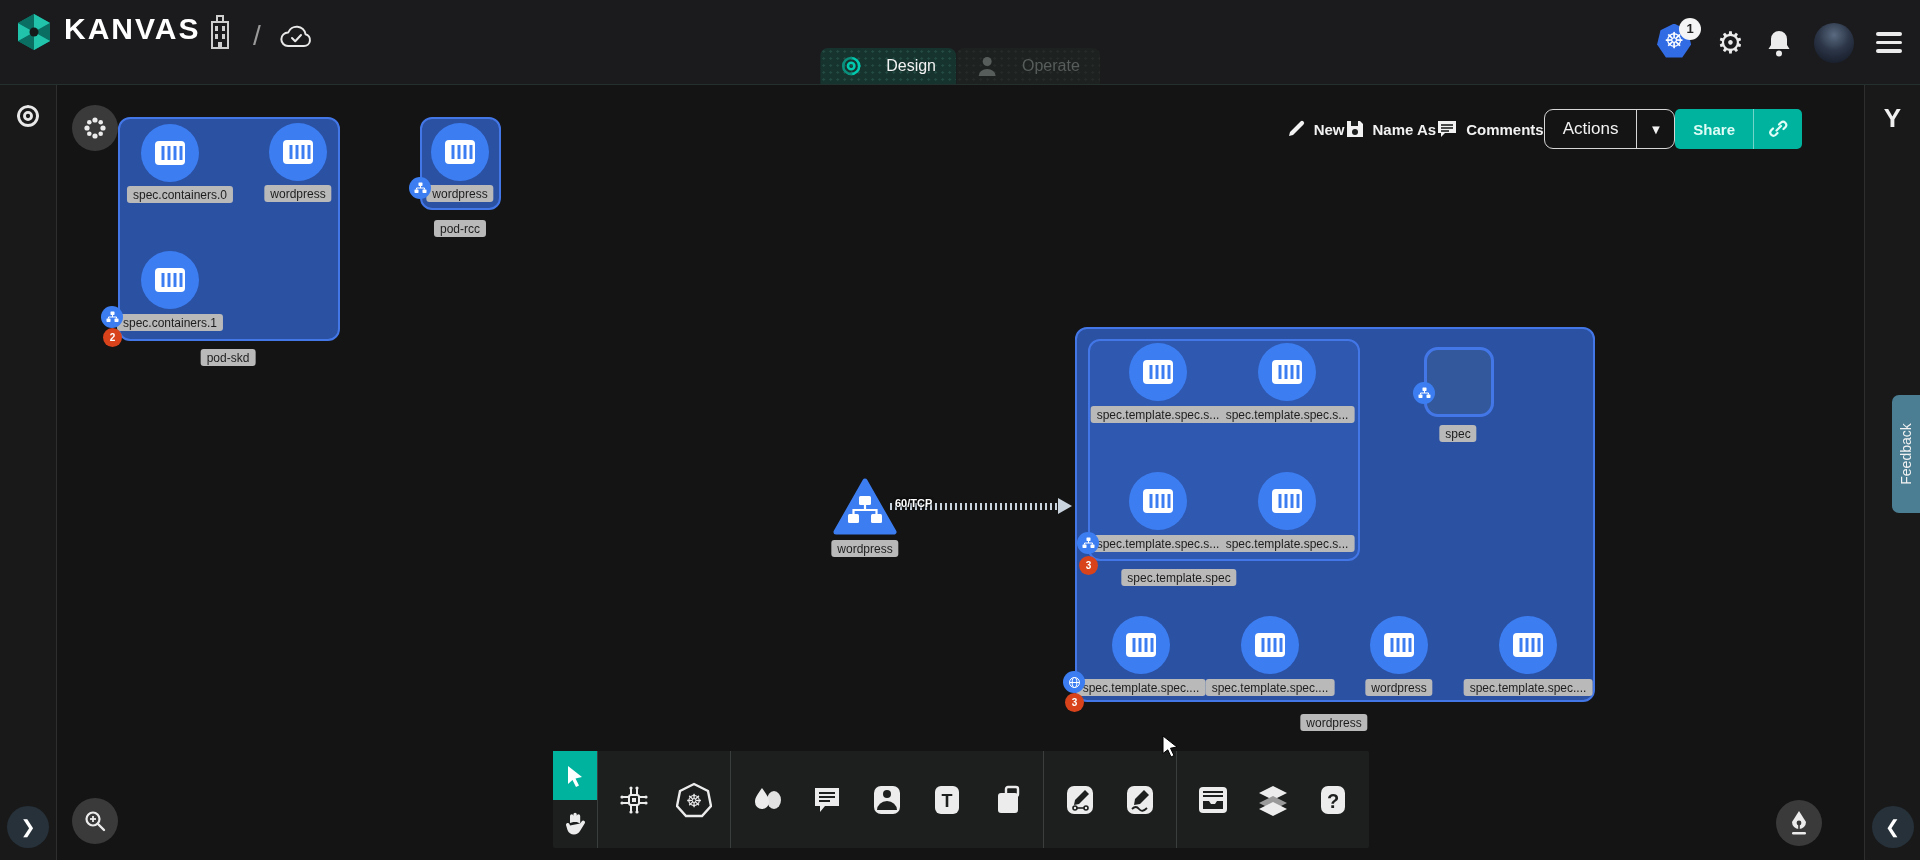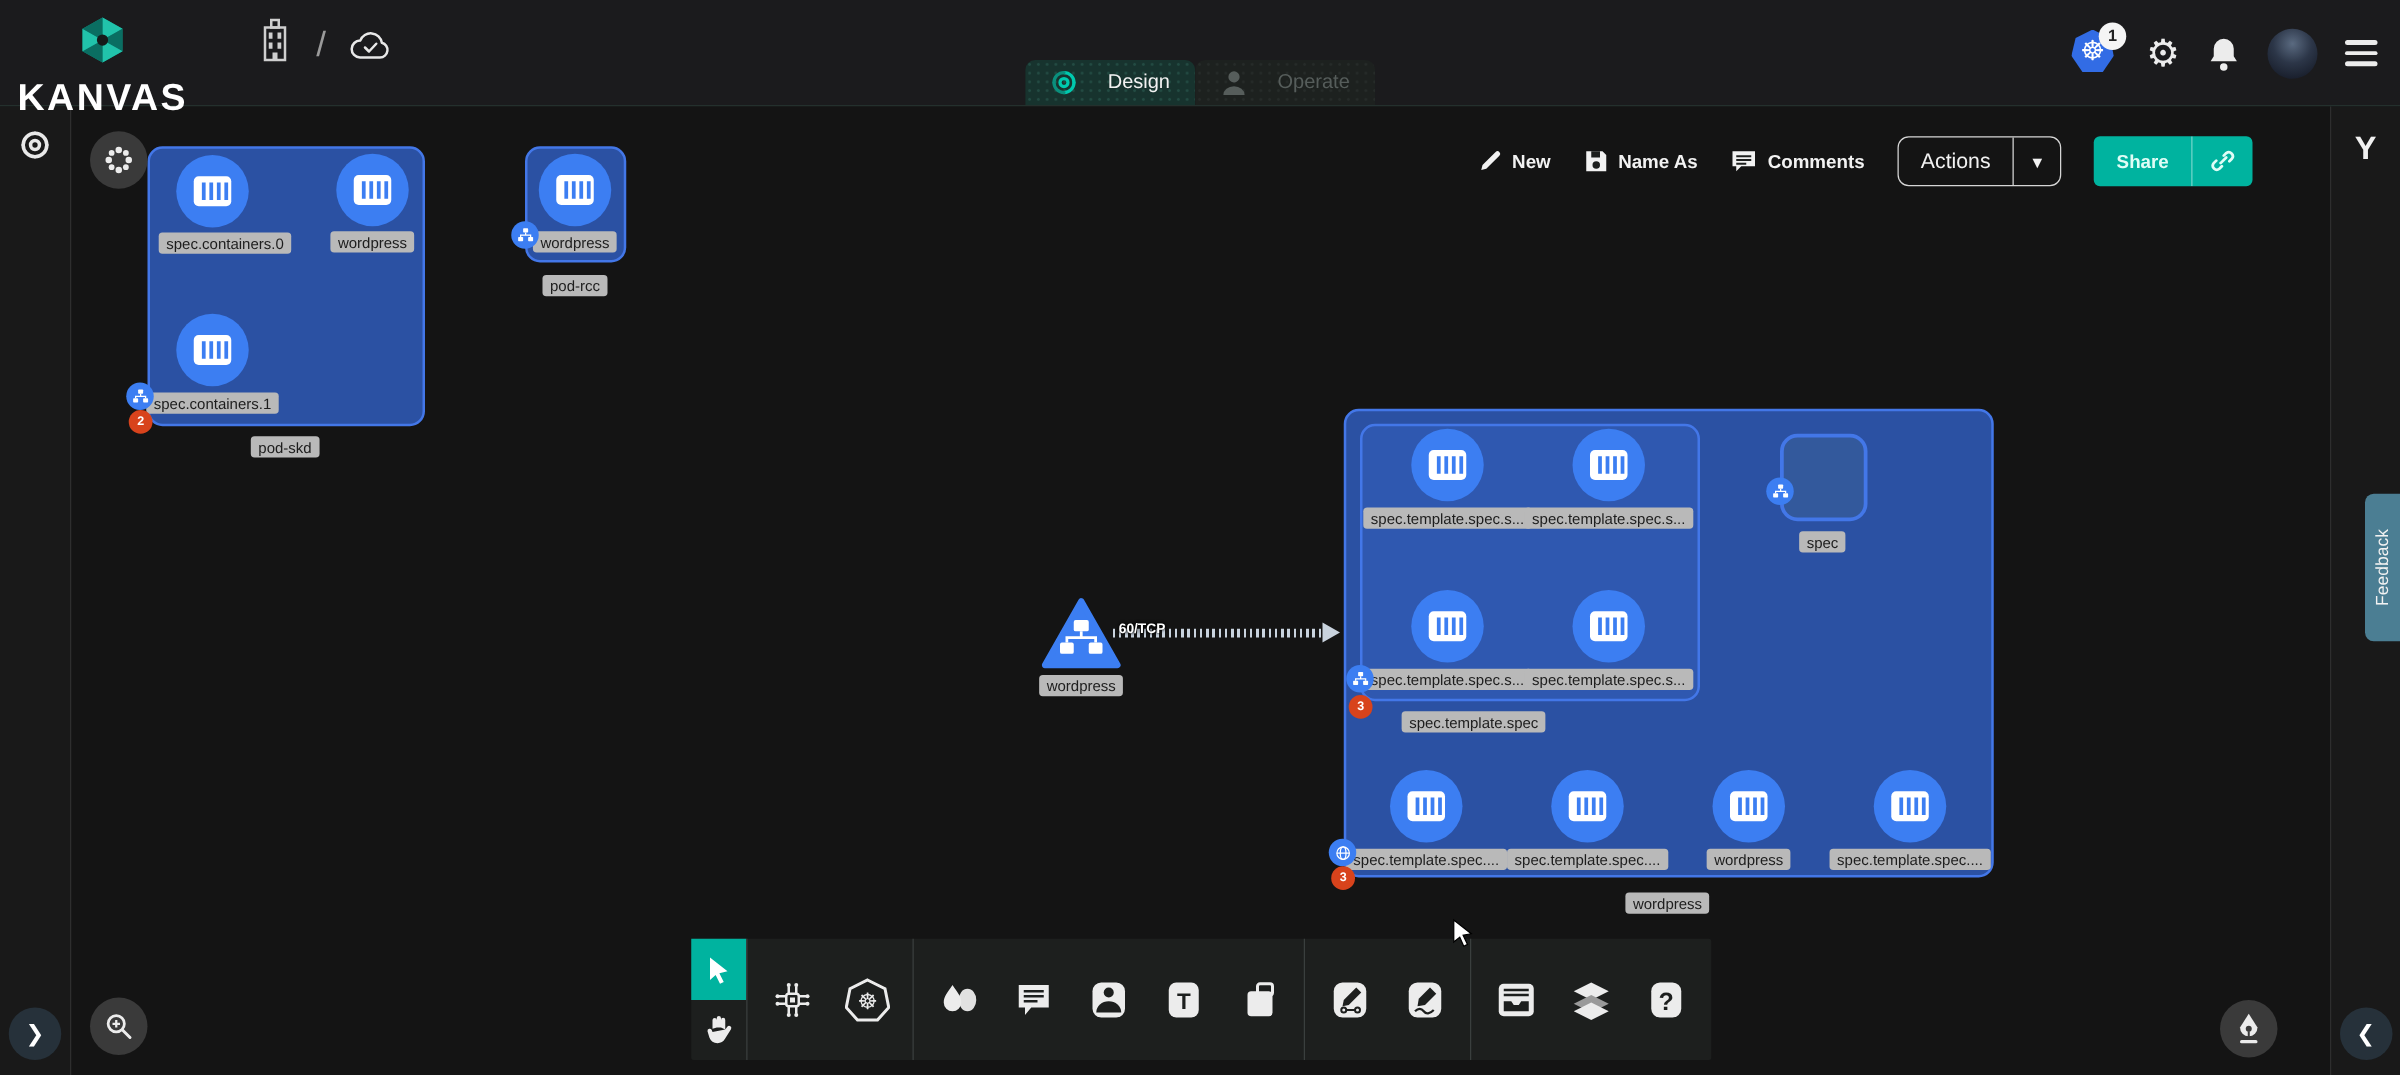--- a/index.html
+++ b/index.html
@@ -3,21 +3,21 @@
 <meta charset="utf-8">
 <style>
   * { margin:0; padding:0; box-sizing:border-box; }
   html,body { width:1920px; height:860px; background:#131313; overflow:hidden;
               font-family:"Liberation Sans", sans-serif; }
   .app { position:relative; width:1920px; height:860px; }
 
   
   .header { position:absolute; left:0; top:0; width:1920px; height:85px;
             background:#1b1b1d; border-bottom:1px solid #24302d; z-index:50; }
-  .brand { position:absolute; left:14px; top:12px; display:flex; align-items:center; gap:10px;flex-direction:column; }
+  .brand { position:absolute; left:14px; top:12px; display:flex; align-items:flex-start; gap:10px; }
   .brand-text { color:#fff; font-size:30px; font-weight:bold; letter-spacing:2px; }
   .hdr-left { position:absolute; left:205px; top:14px; display:flex; align-items:flex-start; gap:18px; }
   .slash { color:#9a9a9a; font-size:28px; font-weight:300; margin-top:6px; }
   .name-field { display:flex; flex-direction:column; }
   .name-label { color:#9c9c9c; font-size:11px; margin-bottom:2px; }
   .name-value { color:#fff; font-size:17px; background:transparent; border:none;
                 border-bottom:1px solid #cfcfcf; padding:2px 2px 6px 0; width:165px; outline:none; }
   .cloud-wrap { margin-top:10px; }
 
   
@@ -55,21 +55,21 @@
       display:flex; align-items:center; justify-content:center; font-size:18px; cursor:pointer; }
   .y-glyph { color:#f0f0f0; font-size:26px; font-weight:bold; }
 
   
   .canvas { position:absolute; left:57px; right:56px; top:85px; bottom:0; background:#141414; overflow:hidden; }
 
   .float-circle { position:absolute; width:46px; height:46px; border-radius:50%; background:#3a3a3a;
       display:flex; align-items:center; justify-content:center; cursor:pointer; z-index:30; }
 
   
-  .actionbar { position:absolute; top:24px; right:62px; display:flex; align-items:center; gap:26px; z-index:30; }
+  .actionbar { position:absolute; top:24px; right:62px; display:flex; align-items:center; z-index:30; }
   .act-item { display:flex; align-items:center; gap:8px; color:#f2f2f2; font-size:15px; font-weight:bold; cursor:pointer; }
   .actions-btn { display:flex; align-items:stretch; border:1px solid #d6d6d6; border-radius:9px;
       color:#f2f2f2; height:40px; cursor:pointer; }
   .actions-btn .lbl { display:flex; align-items:center; padding:0 18px; font-size:17px; }
   .actions-btn .caret { display:flex; align-items:center; padding:0 12px; border-left:1px solid #d6d6d6; font-size:13px; }
   .share-btn { display:flex; align-items:stretch; background:#00B39F; border-radius:5px; height:40px;
       overflow:hidden; cursor:pointer;text-align:right; }
   .share-btn .lbl { display:flex; align-items:center; padding:0 18px; color:#dffdf6; font-size:15px; font-weight:bold; }
   .share-btn .link { display:flex; align-items:center; padding:0 14px; border-left:1px solid rgba(255,255,255,.45); }
 

